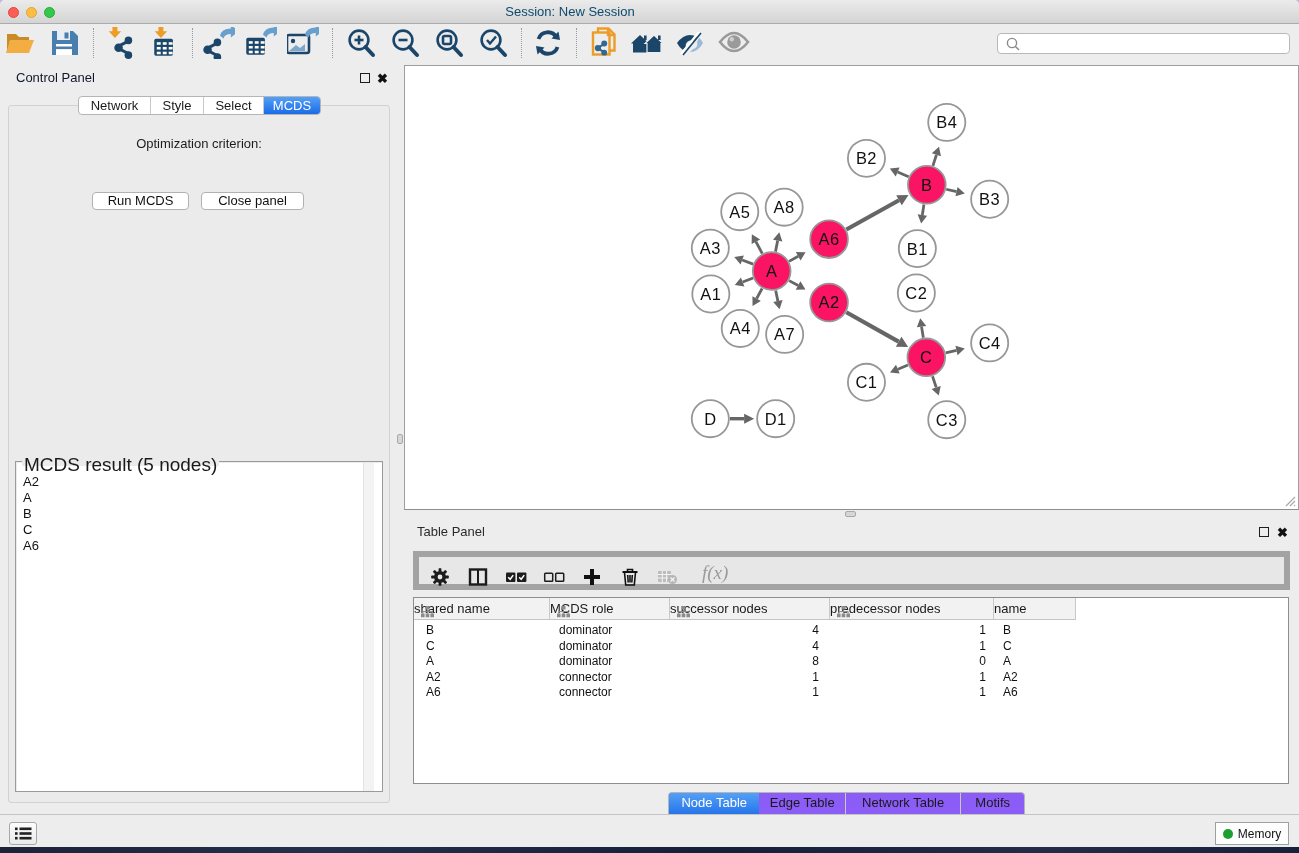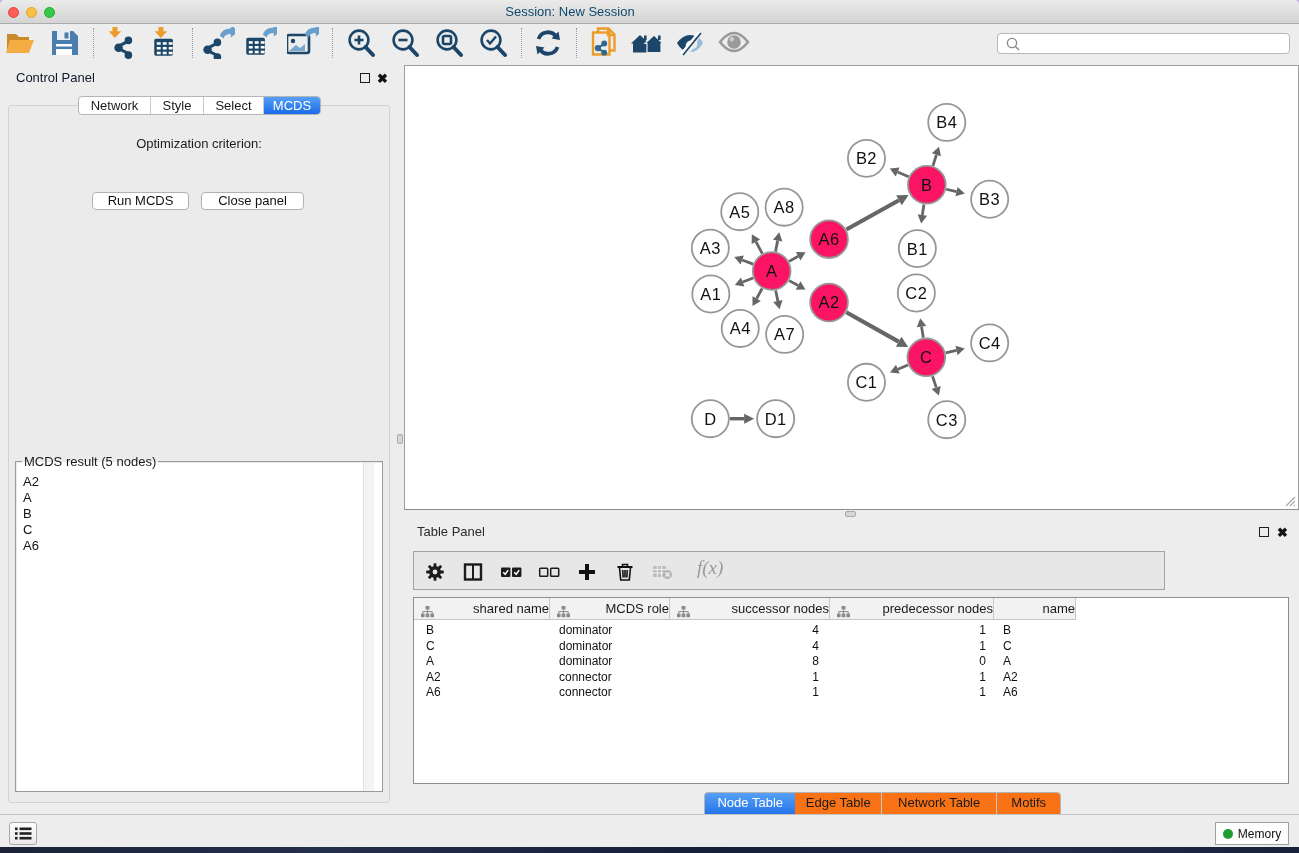--- a/index.html
+++ b/index.html
@@ -208,36 +208,36 @@
 #cp-panel{left:8px;top:105px;width:382px;height:698px;background:#ebebeb;border:1px solid #d2d2d2;border-radius:3px}
 #tabs{left:78px;top:96px;width:243px;height:19px;background:#fff;border:1px solid #b5b5b5;border-radius:4px;display:flex;overflow:hidden}
 #tabs div{font-size:13px;color:#1a1a1a;text-align:center;line-height:18px;border-right:1px solid #c9c9c9}
 #tabs div:last-child{border-right:none;background:linear-gradient(180deg,#55a0f5,#1a6be8);color:#fff}
 #optlabel{left:8px;top:136px;width:382px;text-align:center;font-size:13px;color:#1c1c1c}
 #dropdown{left:44px;top:159px;width:310px;height:19px;background:#fff;border:1px solid #b2b2b2;border-radius:4px}
 #dropdown span{position:absolute;left:11px;top:1px;font-size:13.5px;color:#111;line-height:17px}
 #spinner{position:absolute;right:-1px;top:-1px;width:20px;height:19px;background:linear-gradient(180deg,#55a0f5,#1a6be8);border-radius:0 4px 4px 0}
 .btn{top:192px;height:18px;background:#fff;border:1px solid #b2b2b2;border-radius:4px;font-size:13px;color:#111;text-align:center;line-height:16px}
 #fieldset{left:15px;top:461px;width:368px;height:331px;border:1px solid #9a9a9a}
-#fieldset legend{position:absolute;left:6px;top:-8px;background:linear-gradient(180deg,#ebebeb 54%,#ffffff 54%);padding:0 2px;font-size:13px;color:#1a1a1a;z-index:3}
+#fieldset legend{position:absolute;left:6px;top:-8px;background:linear-gradient(180deg,#ebebeb 54%,#ffffff 54%);padding:0 2px;font-size:19px;color:#1a1a1a;z-index:3}
 #mcdslist{position:absolute;left:1px;top:1px;width:365px;height:328px;background:#fff;font-size:13px;color:#111;padding:11px 0 0 6px;line-height:16px}
 #mcdsscroll{position:absolute;right:8px;top:0;width:11px;height:328px;background:#f3f3f3;border-left:1px solid #e3e3e3}
 #netwin{left:404px;top:65px;width:895px;height:445px;background:#fff;border:1px solid #9e9e9e;border-bottom:1px solid #8e8e8e}
 #nettitle{left:0;top:0;width:893px;height:19px;background:linear-gradient(180deg,#ececec,#d2d2d2);border-bottom:1px solid #b2b2b2}
 #nettitle .t1{left:7px;top:4px;background:#fc5d57}
 #nettitle .t2{left:27.5px;top:4px;background:#fdbe41}
 #nettitle .t3{left:48px;top:4px;background:#34c84a}
 #nettitle span{position:absolute;width:100%;text-align:center;font-size:13px;color:#333;line-height:19px}
 #tp-title{left:417px;top:524px;font-size:13px;color:#2b2b2b}
-#tp-toolbar{left:413px;top:551px;width:752px;height:39px;background:#e7e7e7;border:1px solid #a3a3a3}
+#tp-toolbar{left:413px;top:551px;width:877px;height:39px;background:#e7e7e7;border:6px solid #a3a3a3}
 #table{left:413px;top:597px;width:876px;height:187px;background:#fff;border:1px solid #8e8e8e}
 #thead{position:absolute;left:0;top:0;width:662px;height:22px;background:#f2f2f2;border-bottom:1px solid #c4c4c4}
-.th{position:absolute;top:0;height:22px;border-right:1px solid #c8c8c8;font-size:13px;color:#1a1a1a;text-align:right;line-height:21px}
+.th{position:absolute;top:0;height:22px;border-right:1px solid #c8c8c8;font-size:13px;color:#1a1a1a;text-align:left;line-height:21px}
 .td{position:absolute;font-size:12px;color:#111;line-height:15.5px}
-#btabs{left:704px;top:792px;width:357px;height:28px;background:#f97316;border:1px solid #b5b5b5;border-radius:4px;display:flex;overflow:hidden}
+#btabs{left:668px;top:792px;width:357px;height:28px;background:#8b5cf6;border:1px solid #b5b5b5;border-radius:4px;display:flex;overflow:hidden}
 #btabs div{font-size:13px;color:#1a1a1a;text-align:center;line-height:19px;border-right:1px solid #c9c9c9}
 #btabs div:first-child{background:linear-gradient(180deg,#55a0f5,#1a6be8);color:#fff;border-right:none}
 #btabs div:last-child{border-right:none}
 #statusbar{left:0;top:814px;width:1299px;height:33px;background:#ededed;border-top:1px solid #c4c4c4}
 #listbtn{left:9px;top:822px;width:28px;height:23px;border:1px solid #a8a8a8;border-radius:3px;background:linear-gradient(180deg,#fdfdfd,#eaeaea)}
 #membtn{left:1215px;top:822px;width:74px;height:23px;border:1px solid #a0a0a0;background:#fdfdfd;font-size:12px;color:#111;text-align:center;line-height:22px}
 #darkstrip{left:0;top:847px;width:1299px;height:6px;background:linear-gradient(90deg,#1a2338,#242f4c 25%,#161f38 55%,#222c48 80%,#18213a)}
 .handle{background:#d6d6d6;border:1px solid #a9a9a9;border-radius:2px}
 </style>
 

